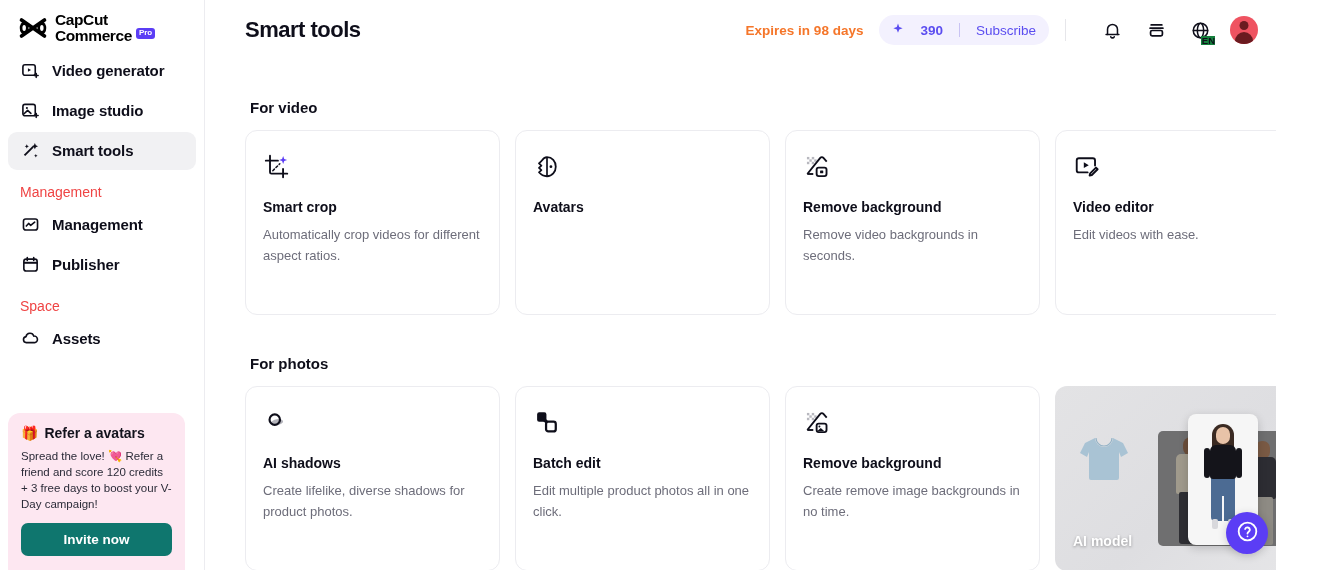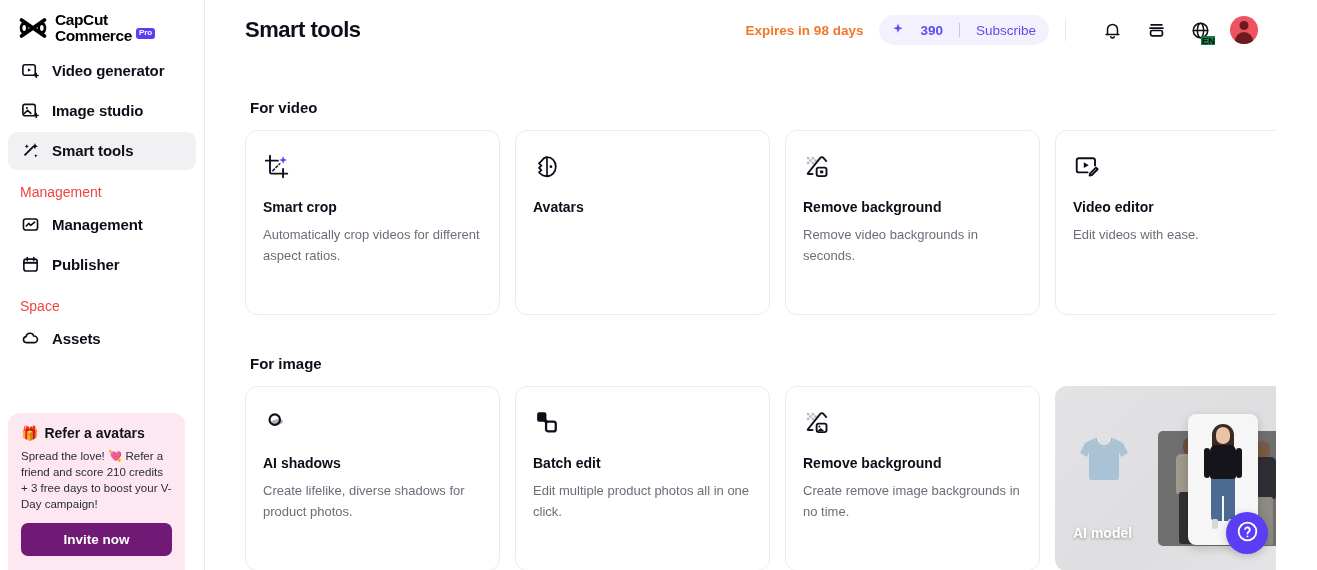--- a/index.html
+++ b/index.html
@@ -73,21 +73,21 @@
     display: flex; align-items: center; gap: 6px;
     font-size: 14px; font-weight: bold; color: #12121c;
     margin-bottom: 7px;
   }
   .referral-body {
     font-size: 11.5px; line-height: 16px; color: #2b2b38;
     margin-bottom: 11px;
   }
   .invite-btn {
     display: block; width: 100%;
-    background: #701a75; color: #fff;
+    background: #0f766e; color: #fff;
     border: none; border-radius: 7px;
     height: 33px;
     font-size: 13.5px; font-weight: bold;
     font-family: "Liberation Sans", sans-serif;
     cursor: pointer;
   }
 
   
   .main { flex: 1; height: 570px; position: relative; overflow: hidden; background: #fff; }
   .topbar {
@@ -177,21 +177,21 @@
   }
 
   
   .img-card {
     width: 255px; height: 185px;
     border-radius: 12px; overflow: hidden;
     position: relative; cursor: pointer;
     background: linear-gradient(135deg, #e3e3e5 0%, #dedee1 55%, #e6e6e8 100%);
   }
   .img-card-label {
-    position: absolute; left: 18px; bottom: 30px;
+    position: absolute; left: 18px; bottom: 22px;
     color: #ffffff; font-size: 14px; font-weight: bold;
     text-shadow: 0 1px 3px rgba(0,0,0,0.35);
     z-index: 6;
   }
   .tshirt {
     position: absolute; left: 18px; top: 42px;
     width: 62px; height: 62px; z-index: 3;
   }
   .photo-panel {
     position: absolute; left: 103px; top: 45px;
@@ -331,21 +331,21 @@
         </svg>
       </span>
       <span class="lbl">Assets</span>
     </div>
 
     <div class="referral">
       <div class="referral-title">
         <span>🎁</span>
         <span>Refer a avatars</span>
       </div>
-      <div class="referral-body">Spread the love! 💘 Refer a friend and score 210 credits + 3 free days to boost your V-Day campaign!</div>
+      <div class="referral-body">Spread the love! 💘 Refer a friend and score 120 credits + 3 free days to boost your V-Day campaign!</div>
       <button class="invite-btn">Invite now</button>
     </div>
   </aside>
 
   <main class="main">
 
     <div class="topbar">
       <div class="page-title">Smart tools</div>
 
       <div class="topbar-right">
@@ -452,21 +452,21 @@
               <path d="M23.6 13.5V8a2.4 2.4 0 0 0-2.4-2.4H6.4A2.4 2.4 0 0 0 4 8v10.4a2.4 2.4 0 0 0 2.4 2.4h9.3" stroke-linecap="round" stroke-linejoin="round"></path>
               <path d="M11.6 9.8 L16.9 13 L11.6 16.2 Z" fill="#0e0e1a" stroke="none"></path>
               <path d="M24.6 15.6 L26.4 17.4 L20.2 23.6 l-2.4 .6 l.6 -2.4 Z" stroke-linejoin="round"></path>
             </svg>
           </div>
           <div class="card-title">Video editor</div>
           <div class="card-desc">Edit videos with ease.</div>
         </div>
       </div>
 
-      <div class="group-title">For image</div>
+      <div class="group-title">For photos</div>
       <div class="card-grid">
 
         <div class="card">
           <div class="card-icon">
             <svg viewBox="0 0 30 30" width="28" height="28">
               <ellipse cx="15.2" cy="14" rx="6.4" ry="3.1" fill="#b4b4bb" transform="rotate(-8 15.2 14)"></ellipse>
               <circle cx="12.6" cy="11.4" r="5.6" fill="none" stroke="#0e0e1a" stroke-width="2.3"></circle>
             </svg>
           </div>
           <div class="card-title">AI shadows</div>

